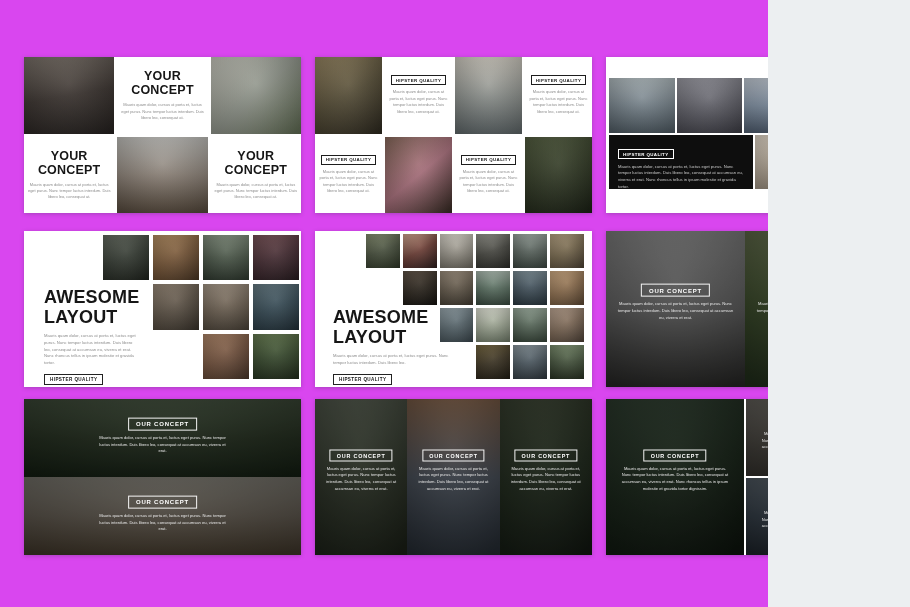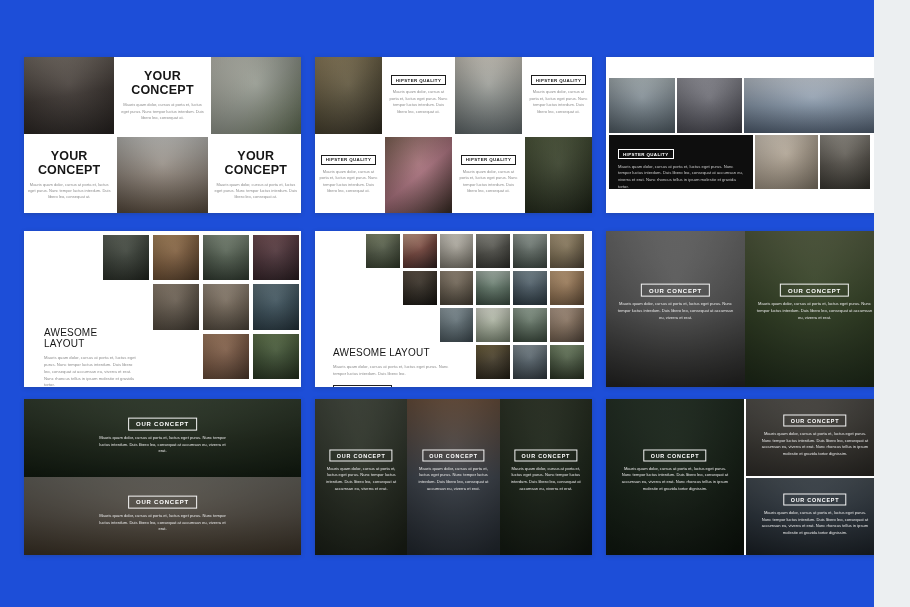--- a/index.html
+++ b/index.html
@@ -1,16 +1,16 @@
 <!DOCTYPE html>
 <html><head>
 <meta charset="utf-8">
 <style>
   html,body{margin:0;padding:0;background:#eceff1;}
-  .canvas{position:relative;width:874px;height:607px;background:#1d4ed8;
+  .canvas{position:relative;width:768px;height:607px;background:#d946ef;
           font-family:"Liberation Sans",sans-serif;overflow:hidden;}
   .slide{position:absolute;width:277px;height:156px;background:#fff;
          box-shadow:0 1px 4px rgba(40,50,60,.28);overflow:hidden;}
   #s1{left:24px;top:57px}  #s2{left:315px;top:57px}  #s3{left:606px;top:57px;width:278px}
   #s4{left:24px;top:231px} #s5{left:315px;top:231px} #s6{left:606px;top:231px;width:278px}
   #s7{left:24px;top:399px} #s8{left:315px;top:399px} #s9{left:606px;top:399px;width:278px}
 
   .photo{position:relative;overflow:hidden;background:#777;}
   .photo::after{content:"";position:absolute;inset:0;
     background:radial-gradient(ellipse at 50% 35%,rgba(255,255,255,.08),rgba(0,0,0,.26) 92%);}
@@ -31,21 +31,21 @@
   .s3row{display:flex;gap:2px;flex:1;min-height:0;}
   .s3row>*{flex:0 0 auto;}
   .blackbox{background:#0e0e0e;box-sizing:border-box;padding:7px 9px;text-align:left;}
   .blackbox .tag{border-color:#fff;color:#fff;}
   .bb-body{font-size:4.2px;line-height:1.65;color:#c9c9c9;margin-top:4px;width:126px;}
 
   
   .textblock{position:absolute;text-align:left;}
   #s4 .textblock{left:20px;top:56px;width:96px;}
   #s5 .textblock{left:18px;top:76px;width:118px;}
-  .h-lg{font-size:10px;font-weight:normal;color:#161616;line-height:1.12;letter-spacing:.2px;margin-top:40px;}
+  .h-lg{font-size:18px;font-weight:bold;color:#161616;line-height:1.12;letter-spacing:.2px;}
   .textblock .body{width:100%;text-align:left;margin-top:6px;font-size:4.2px;}
   .btn{display:inline-block;border:.7px solid #222;color:#161616;font-size:4.6px;
        font-weight:bold;letter-spacing:.4px;padding:2px 5px;margin-top:6px;}
   .stair4{position:absolute;right:2px;top:4px;bottom:8px;width:196px;display:grid;
           grid-template-columns:repeat(4,1fr);grid-template-rows:repeat(3,1fr);gap:4px;}
   .stair6{position:absolute;right:8px;top:3px;bottom:8px;width:218px;display:grid;
           grid-template-columns:repeat(6,1fr);grid-template-rows:repeat(4,1fr);gap:3px;}
 
   
   .split-h{display:flex;height:100%;}

